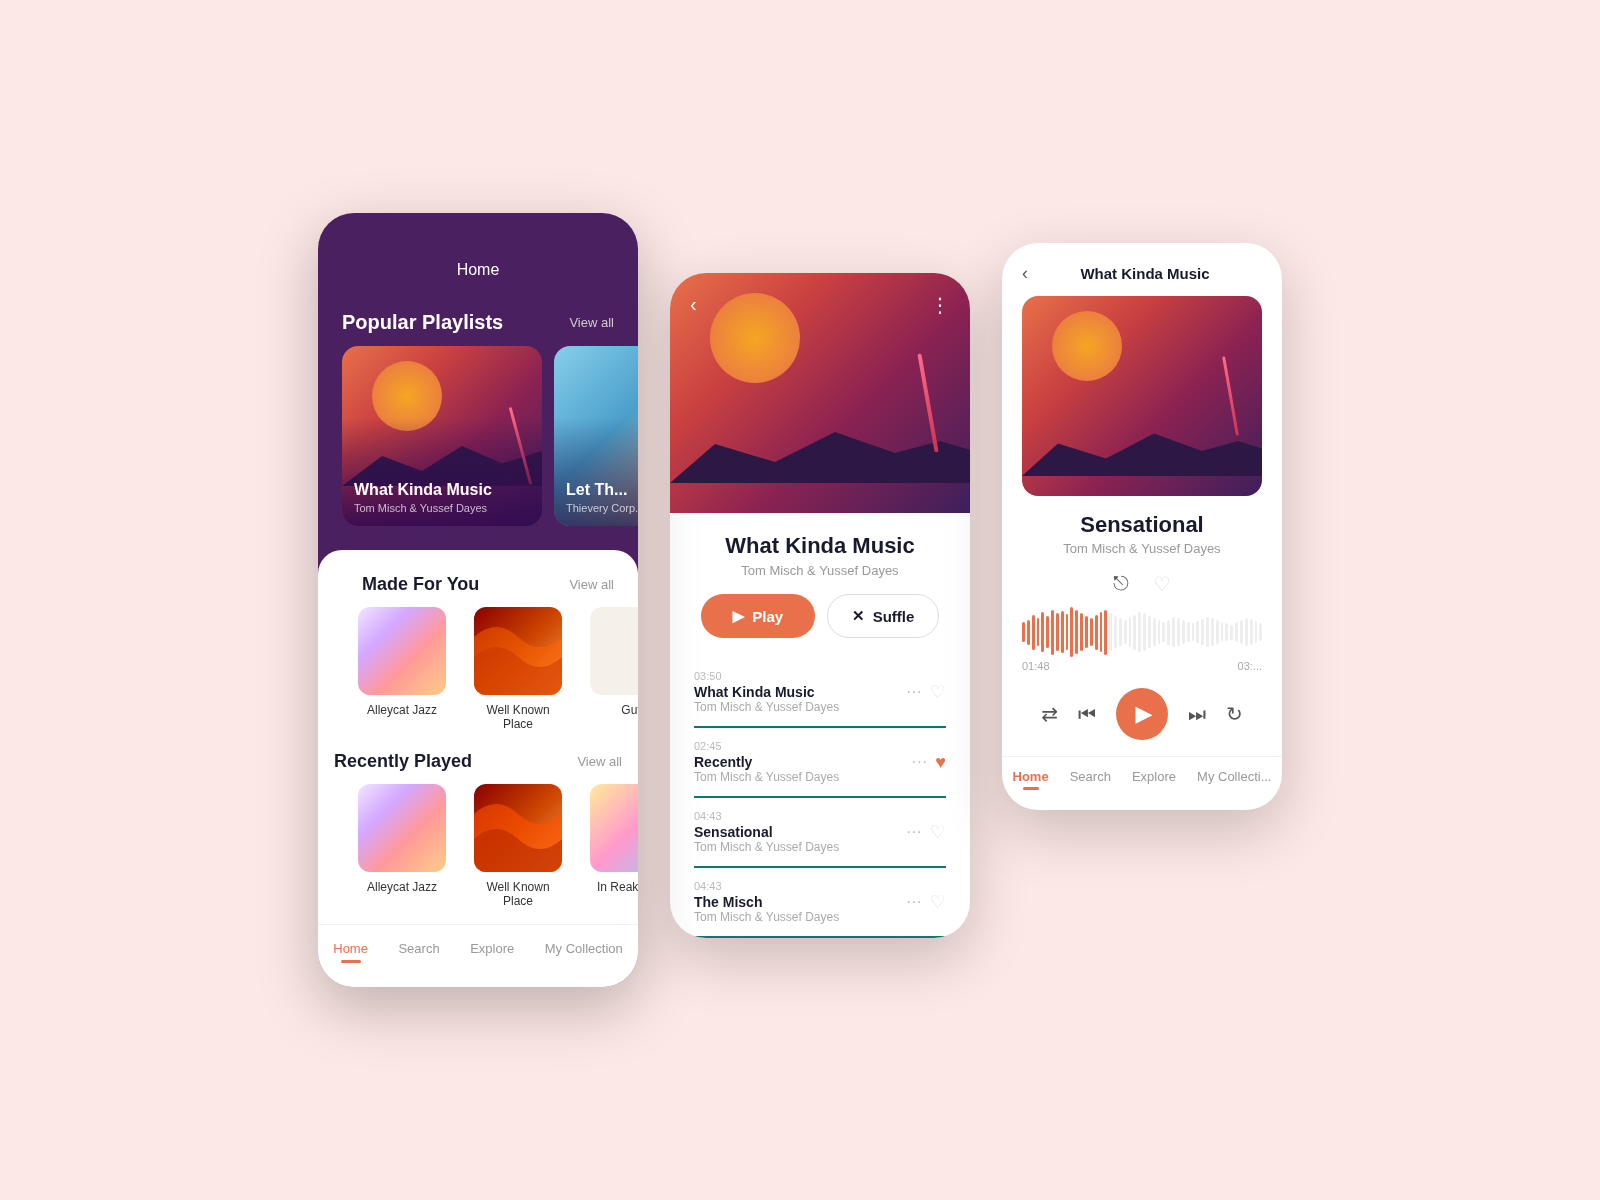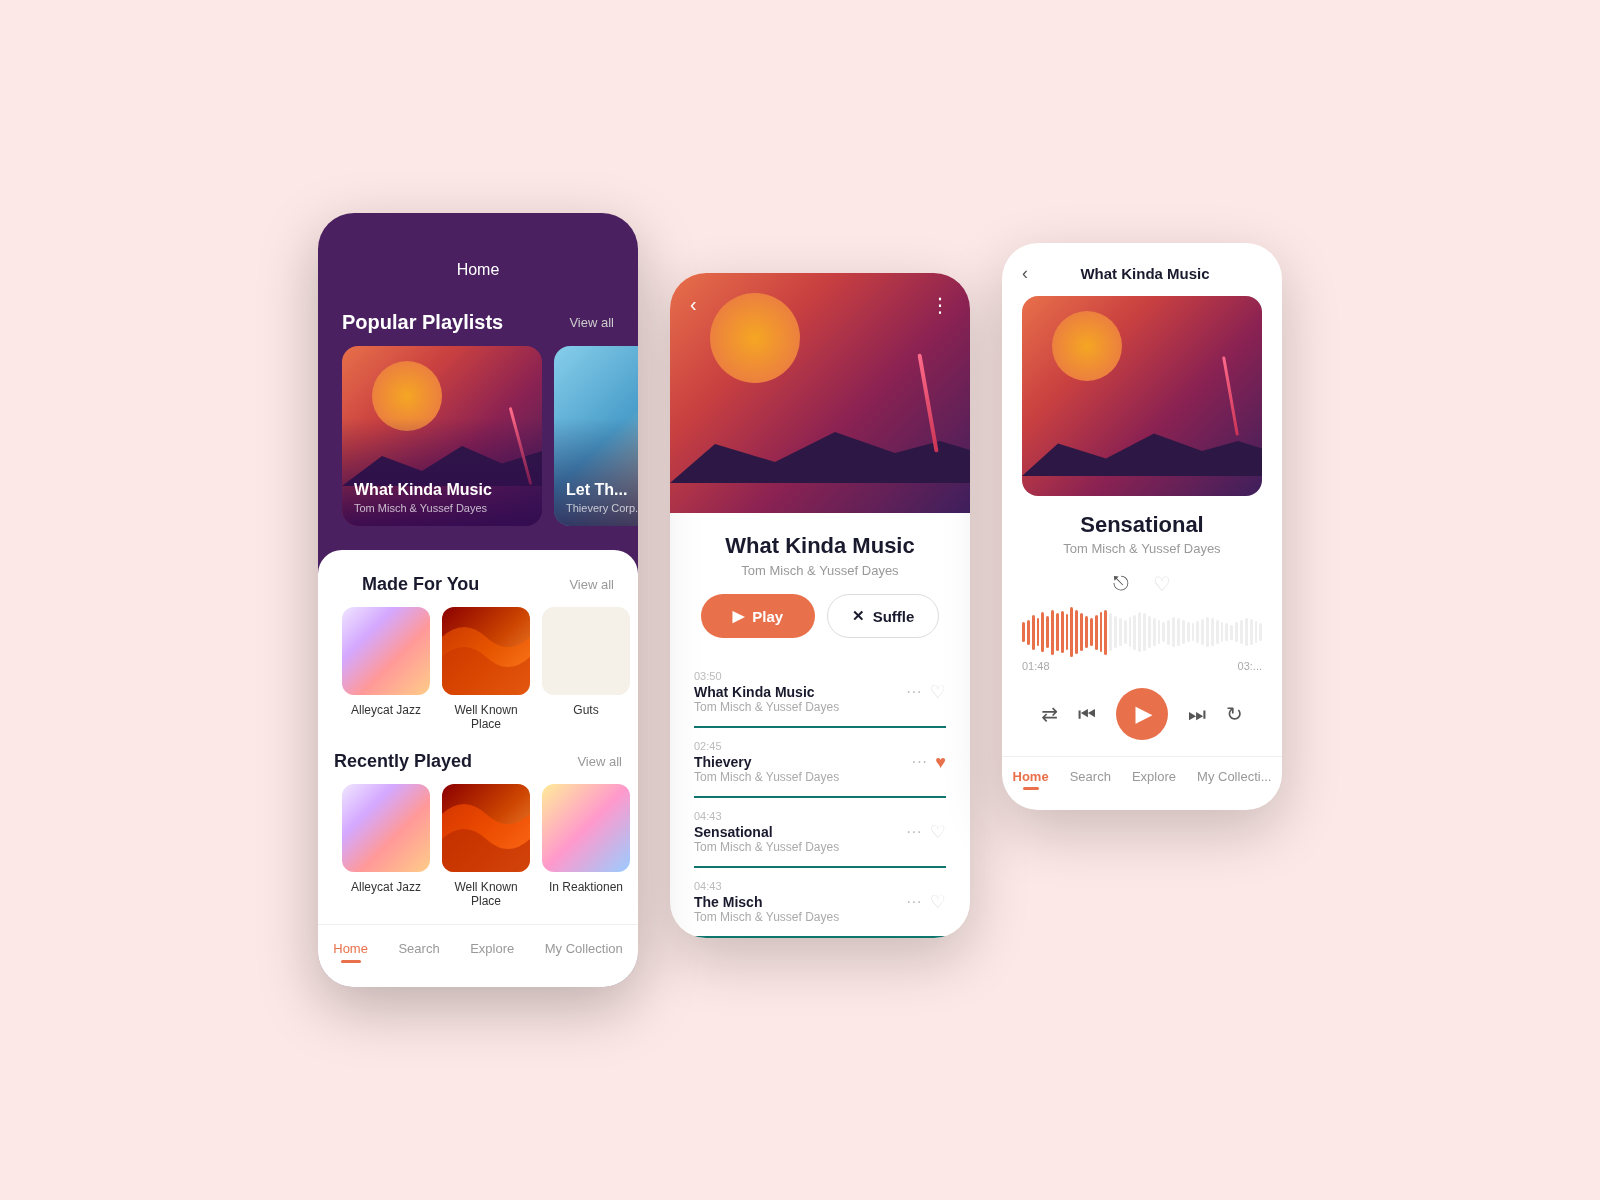--- a/index.html
+++ b/index.html
@@ -171,20 +171,21 @@
       display: flex;
       gap: 12px;
       padding: 0 24px 16px;
       overflow: hidden;
     }
     .album-item {
       display: flex;
       flex-direction: column;
       align-items: center;
       width: 92px;
+      margin-left: 16px;
     }
     .album-thumb {
       width: 88px;
       height: 88px;
       border-radius: 12px;
       overflow: hidden;
       margin-bottom: 8px;
     }
     .album-thumb-art-1 {
       width: 100%;
@@ -726,21 +727,21 @@
           <div class="track-artist">Tom Misch &amp; Yussef Dayes</div>
         </div>
         <div class="track-actions">
           <span class="track-more">···</span>
           <span class="track-heart">♡</span>
         </div>
       </div>
       <div class="track-item">
         <div class="track-info">
           <div class="track-duration">02:45</div>
-          <div class="track-name">Thievery</div>
+          <div class="track-name">Recently</div>
           <div class="track-artist">Tom Misch &amp; Yussef Dayes</div>
         </div>
         <div class="track-actions">
           <span class="track-more">···</span>
           <span class="track-heart liked">♥</span>
         </div>
       </div>
       <div class="track-item">
         <div class="track-info">
           <div class="track-duration">04:43</div>

